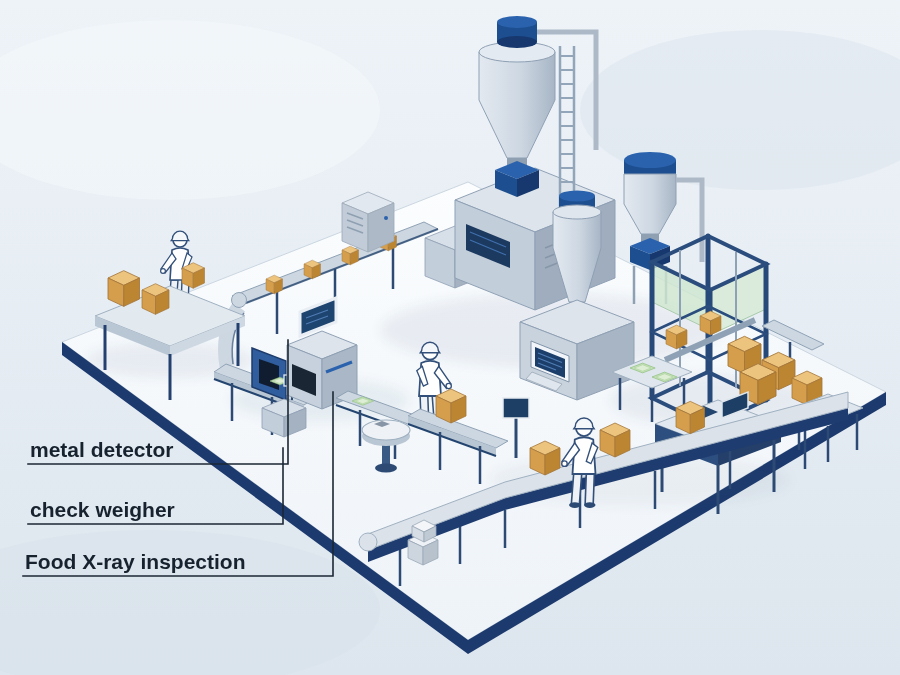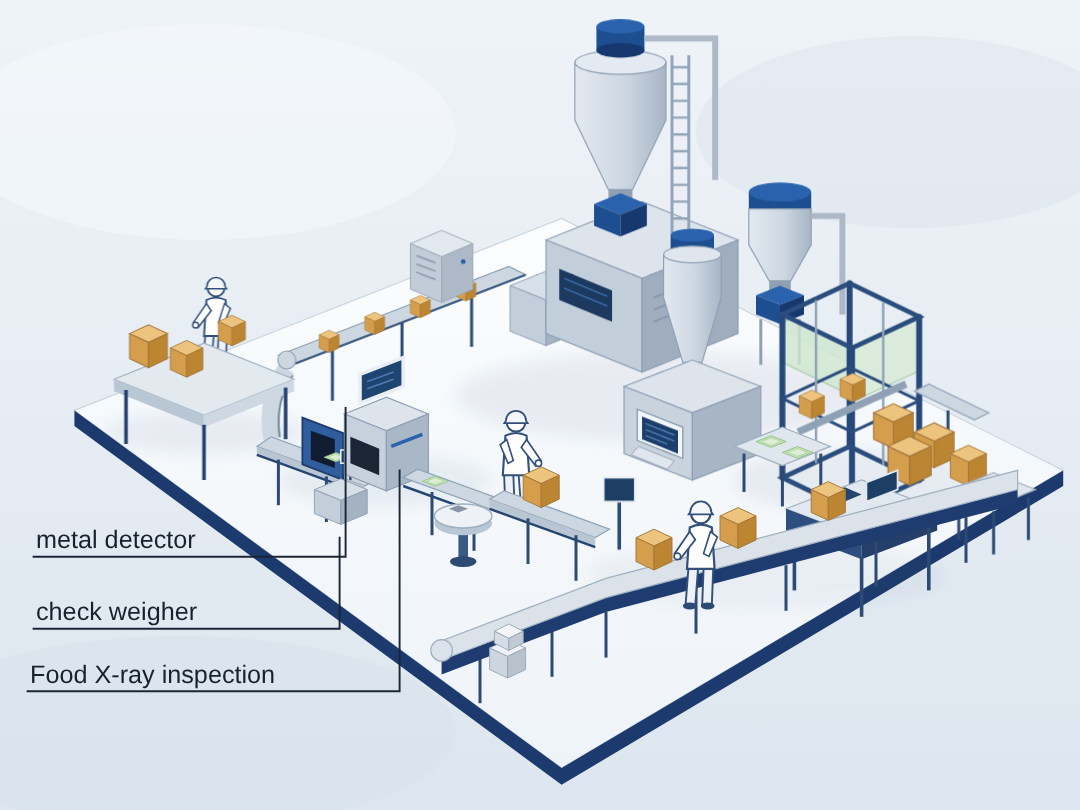--- a/index.html
+++ b/index.html
@@ -1,17 +1,17 @@
 <!DOCTYPE html>
 <html><head>
 <meta charset="utf-8">
 <style>
   html,body{margin:0;padding:0;background:#e8eef4;}
   .stage{position:relative;width:900px;height:675px;overflow:hidden;
-         font-family:"Liberation Sans",sans-serif;}
+         font-family:"Liberation Sans",sans-serif;font-weight:bold;}
   svg{display:block;}
   text.callout{font-family:"Liberation Sans",sans-serif;font-size:21px;fill:#17222f;}
 </style>
 </head>
 <body>
 
 <div class="stage">
 <svg width="900" height="675" viewBox="0 0 900 675">
   <defs>
     <linearGradient id="bgGrad" x1="0" y1="0" x2="0" y2="1">

